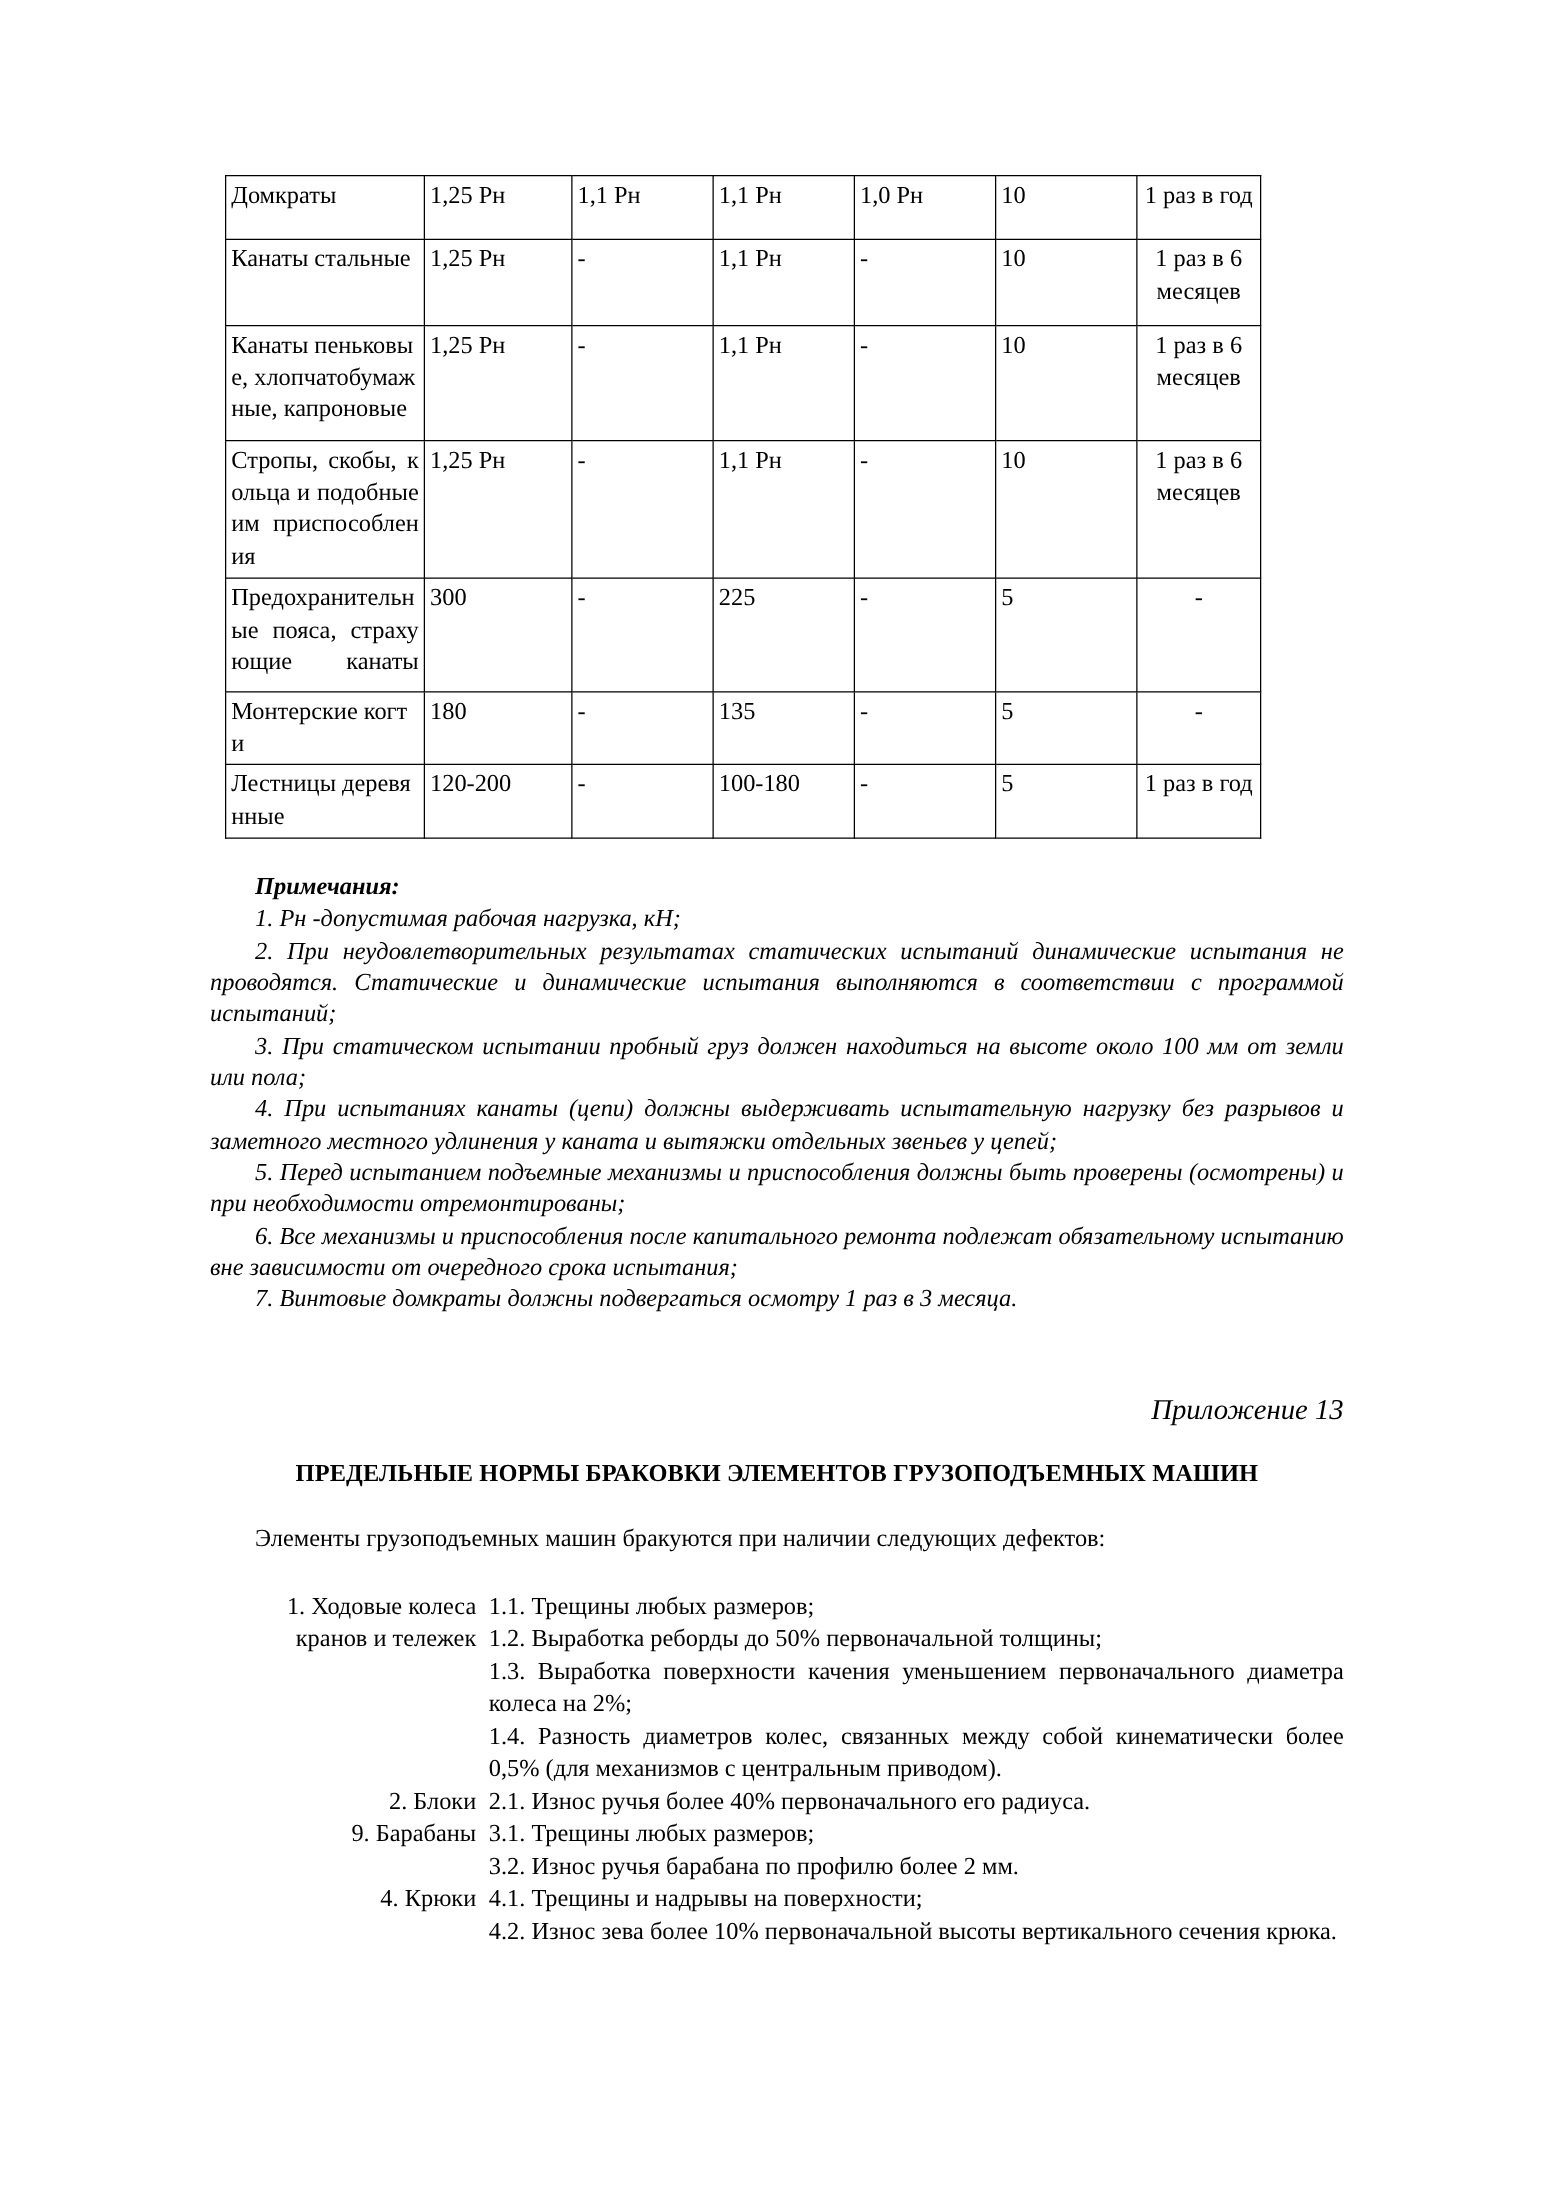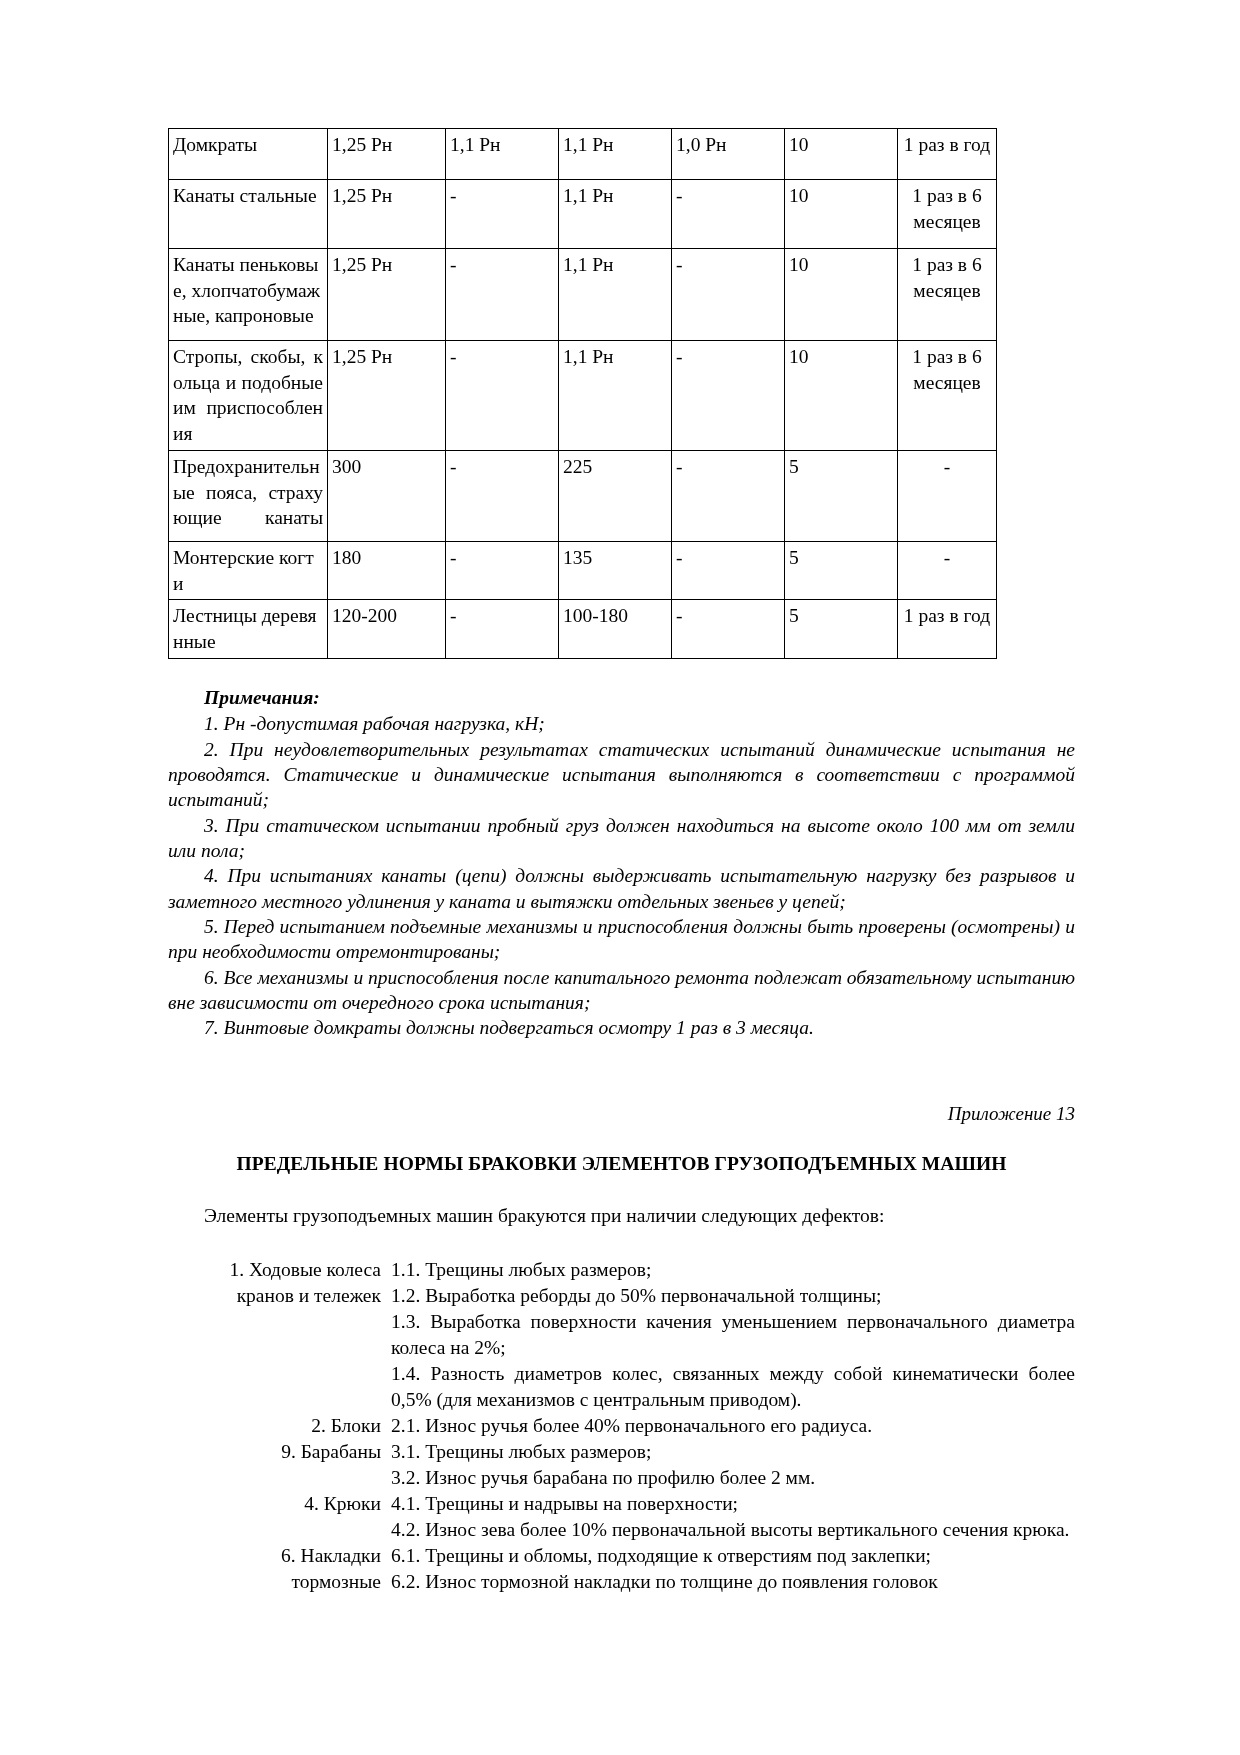--- a/index.html
+++ b/index.html
@@ -21,21 +21,21 @@
     height: 1755px;
     box-sizing: border-box;
     padding: 128px 165px 0 168px;
   }
 
   
   table.norms {
     width: 806px;
     border-collapse: collapse;
     table-layout: fixed;
-    margin: 0;
+    margin: 12px;
   }
   table.norms td {
     border: 1px solid #000;
     vertical-align: top;
     font-size: 19.5px;
     line-height: 1.32;
     padding: 3px 4px 3px 4px;
     font-family: "Liberation Serif", "DejaVu Serif", serif;
   }
   td.c-name {
@@ -83,21 +83,21 @@
     margin: 0;
     text-indent: 36px;
     text-align: justify;
   }
 
   
   .appendix-label {
     margin-top: 62px;
     text-align: right;
     font-style: italic;
-    font-size: 19px;
+    font-size: 23px;
   }
   .doc-title {
     margin-top: 28px;
     text-align: center;
     font-weight: bold;
     font-size: 19.5px;
     letter-spacing: 0.1px;
   }
   .lead {
     margin-top: 30px;
@@ -264,27 +264,17 @@
         <td class="cat">
           <p>4. Крюки</p>
         </td>
         <td class="items">
           <p>4.1. Трещины и надрывы на поверхности;</p>
           <p>4.2. Износ зева более 10% первоначальной высоты вертикального сечения крюка.</p>
         </td>
       </tr>
 
 
-      <tr>
-        <td class="cat">
-          <p>6. Накладки</p>
-          <p>тормозные</p>
-        </td>
-        <td class="items">
-          <p>6.1. Трещины и обломы, подходящие к отверстиям под заклепки;</p>
-          <p>6.2. Износ тормозной накладки по толщине до появления головок</p>
-        </td>
-      </tr>
 
     </tbody>
   </table>
 
 </div>
 
 </body></html>

